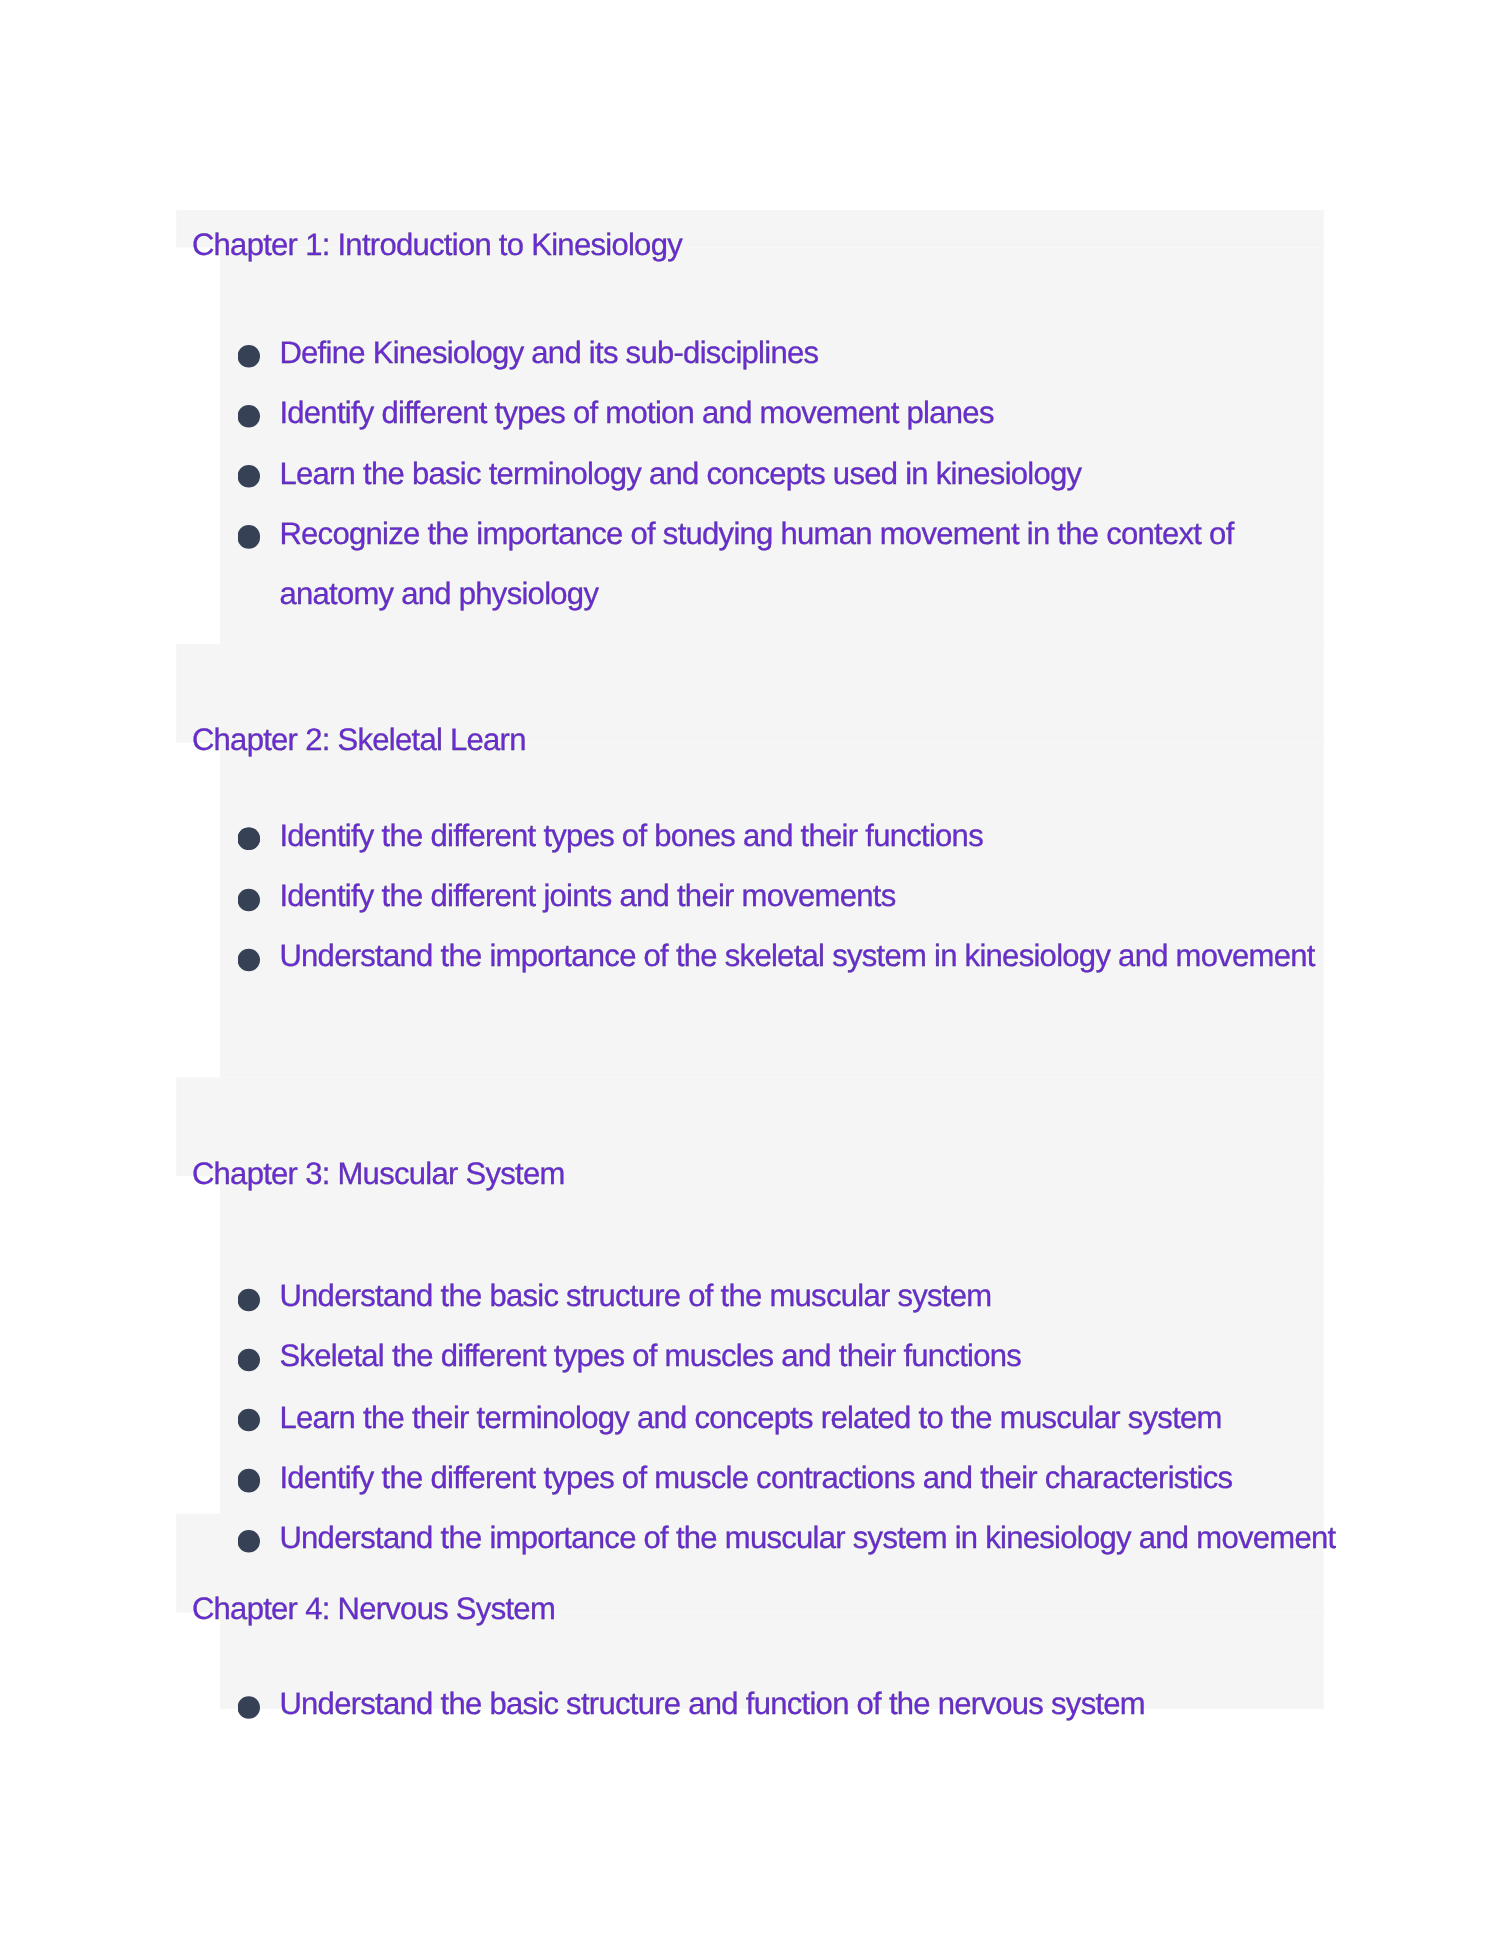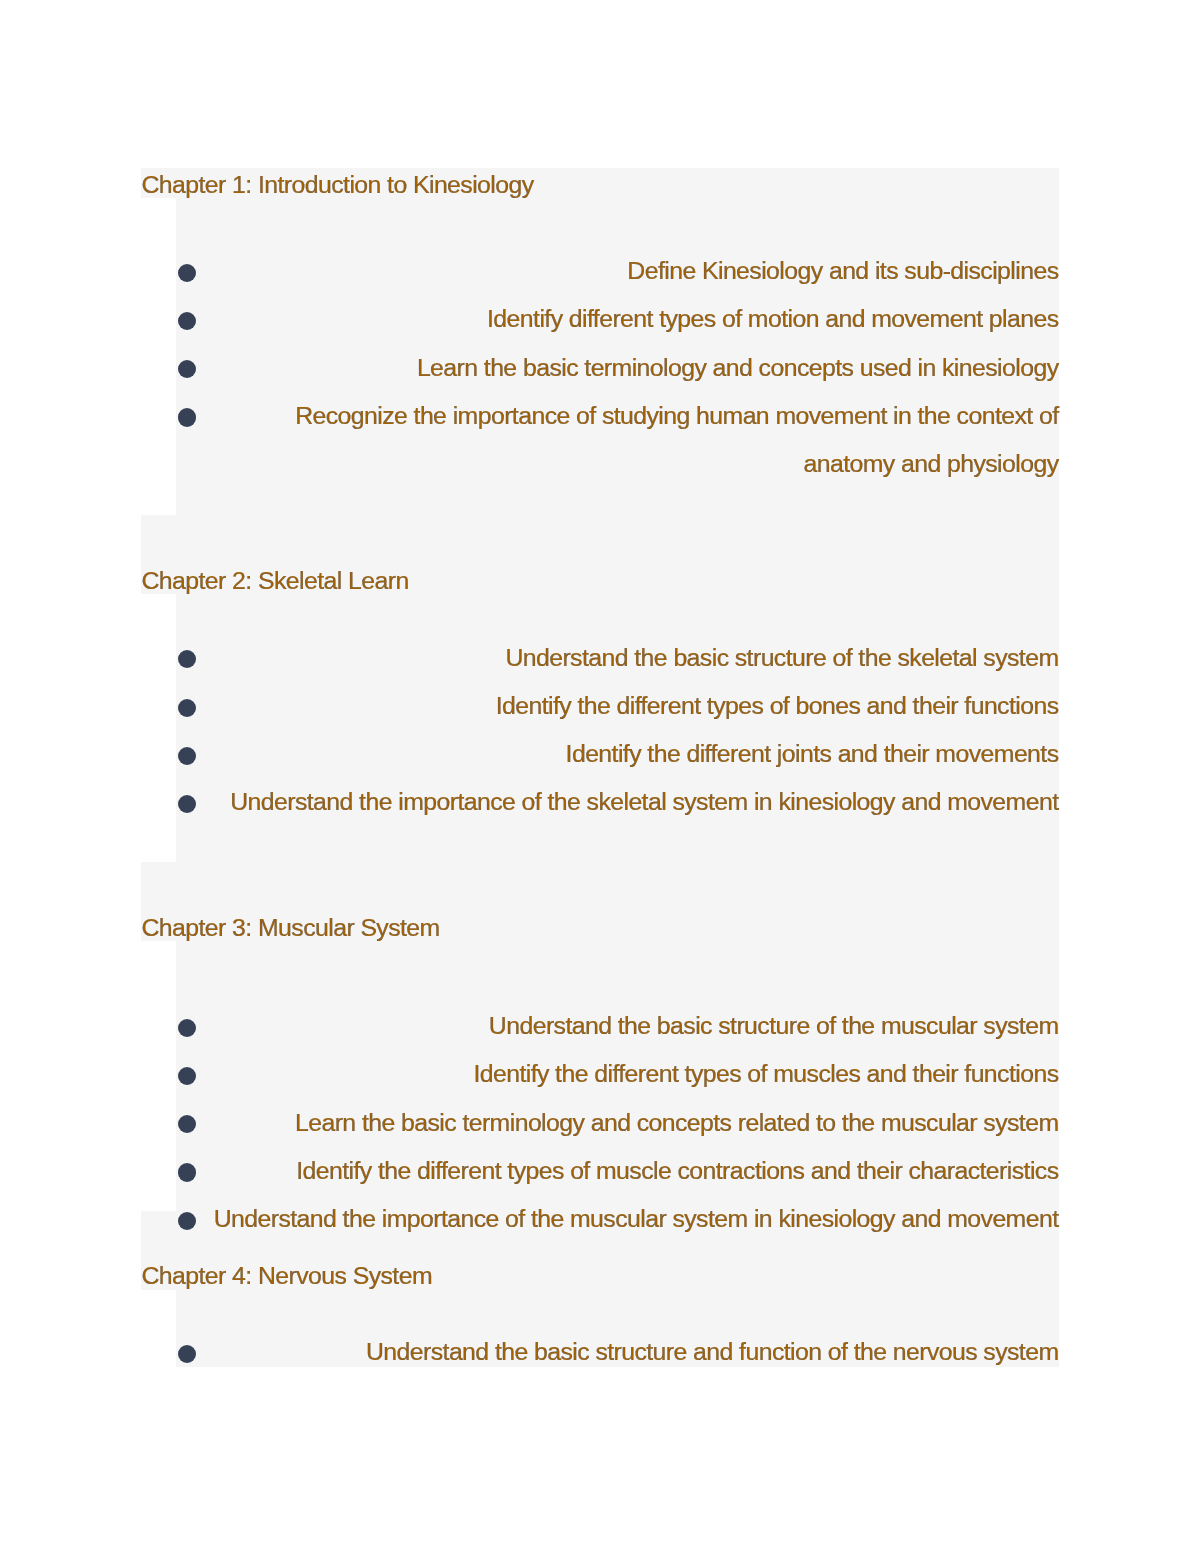--- a/index.html
+++ b/index.html
@@ -21,28 +21,27 @@
     background: #ffffff;
     overflow: hidden;
   }
   
   .hl {
     position: absolute;
     background: #f5f5f6;
   }
   .block {
     position: absolute;
-    margin: 0;
+    margin: 12px;
     padding: 0;
-    color: #a16207;
+    color: #6d28d9;
     font-size: 24.83px;
     letter-spacing: -0.578px;
     font-weight: normal;
     transform: translateZ(0);
-    text-align: right;
     -webkit-font-smoothing: antialiased;
     -webkit-text-stroke: 0.22px #364156;
   }
   .heading {
     left: 141.5px;
     line-height: 30px;
     white-space: nowrap;
   }
   .list {
     left: 211.5px;
@@ -82,31 +81,31 @@
   <p class="block heading" style="top:169.5px">Chapter 1: Introduction to Kinesiology</p>
   <ul class="block list" style="top:247px">
     <li><span class="bullet"></span><span>Define Kinesiology and its sub-disciplines</span></li>
     <li><span class="bullet"></span><span>Identify different types of motion and movement planes</span></li>
     <li><span class="bullet"></span><span>Learn the basic terminology and concepts used in kinesiology</span></li>
     <li><span class="bullet"></span><span>Recognize the importance of studying human movement in the context of anatomy and physiology</span></li>
   </ul>
 
   <p class="block heading" style="top:566.3px">Chapter 2: Skeletal Learn</p>
   <ul class="block list" style="top:633.6px">
-    <li><span class="bullet"></span><span>Understand the basic structure of the skeletal system</span></li>
+    <li><span class="bullet"></span></li>
     <li><span class="bullet"></span><span>Identify the different types of bones and their functions</span></li>
     <li><span class="bullet"></span><span>Identify the different joints and their movements</span></li>
     <li><span class="bullet"></span><span>Understand the importance of the skeletal system in kinesiology and movement</span></li>
   </ul>
 
   <p class="block heading" style="top:912.9px">Chapter 3: Muscular System</p>
   <ul class="block list" style="top:1002px">
     <li><span class="bullet"></span><span>Understand the basic structure of the muscular system</span></li>
-    <li><span class="bullet"></span><span>Identify the different types of muscles and their functions</span></li>
-    <li><span class="bullet"></span><span>Learn the basic terminology and concepts related to the muscular system</span></li>
+    <li><span class="bullet"></span><span>Skeletal the different types of muscles and their functions</span></li>
+    <li><span class="bullet"></span><span>Learn the their terminology and concepts related to the muscular system</span></li>
     <li><span class="bullet"></span><span>Identify the different types of muscle contractions and their characteristics</span></li>
     <li><span class="bullet"></span><span>Understand the importance of the muscular system in kinesiology and movement</span></li>
   </ul>
 
   <p class="block heading" style="top:1261.3px">Chapter 4: Nervous System</p>
   <ul class="block list" style="top:1328.1px">
     <li><span class="bullet"></span><span>Understand the basic structure and function of the nervous system</span></li>
   </ul>
 
 </div>

